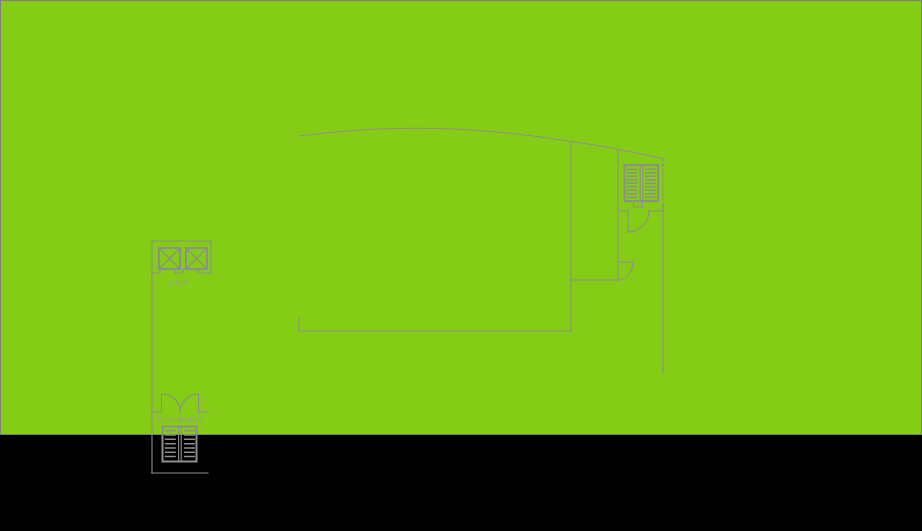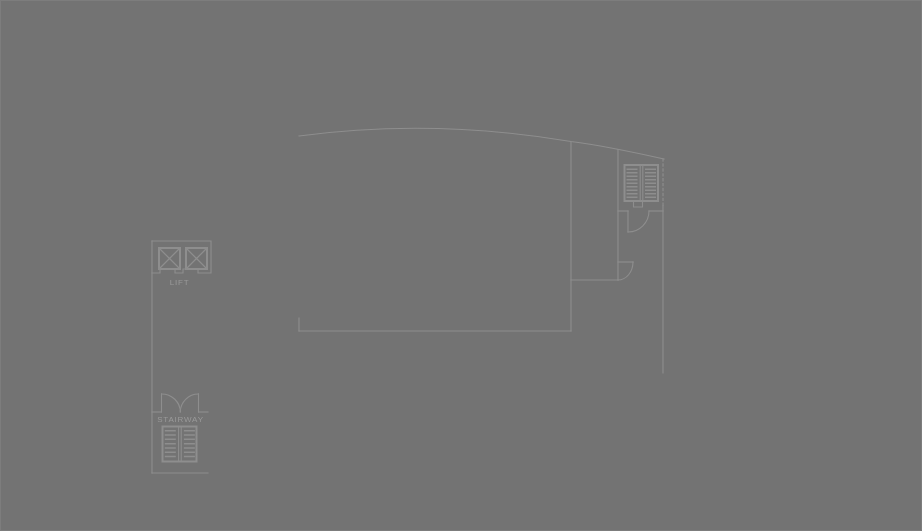--- a/index.html
+++ b/index.html
@@ -4,23 +4,23 @@
 <style>
   html, body { margin: 0; padding: 0; }
   body {
     width: 922px; height: 531px;
     background: #000000;
     font-family: "Liberation Sans", sans-serif;
     overflow: hidden;
   }
   .canvas {
     position: relative;
-    width: 922px; height: 531px;
+    width: 922px; height: 435px;
     box-sizing: border-box;
-    background: #737373;
+    background: #84cc16;
     border: 1px solid #7d7d7d;
   }
   .canvas svg { position: absolute; left: 0; top: 0; display: block; }
   .plan-label {
     font-family: "Liberation Sans", sans-serif;
     letter-spacing: 0.8px;
   }
 </style>
 </head>
 <body style="background-color: rgb(0, 0, 0);">

